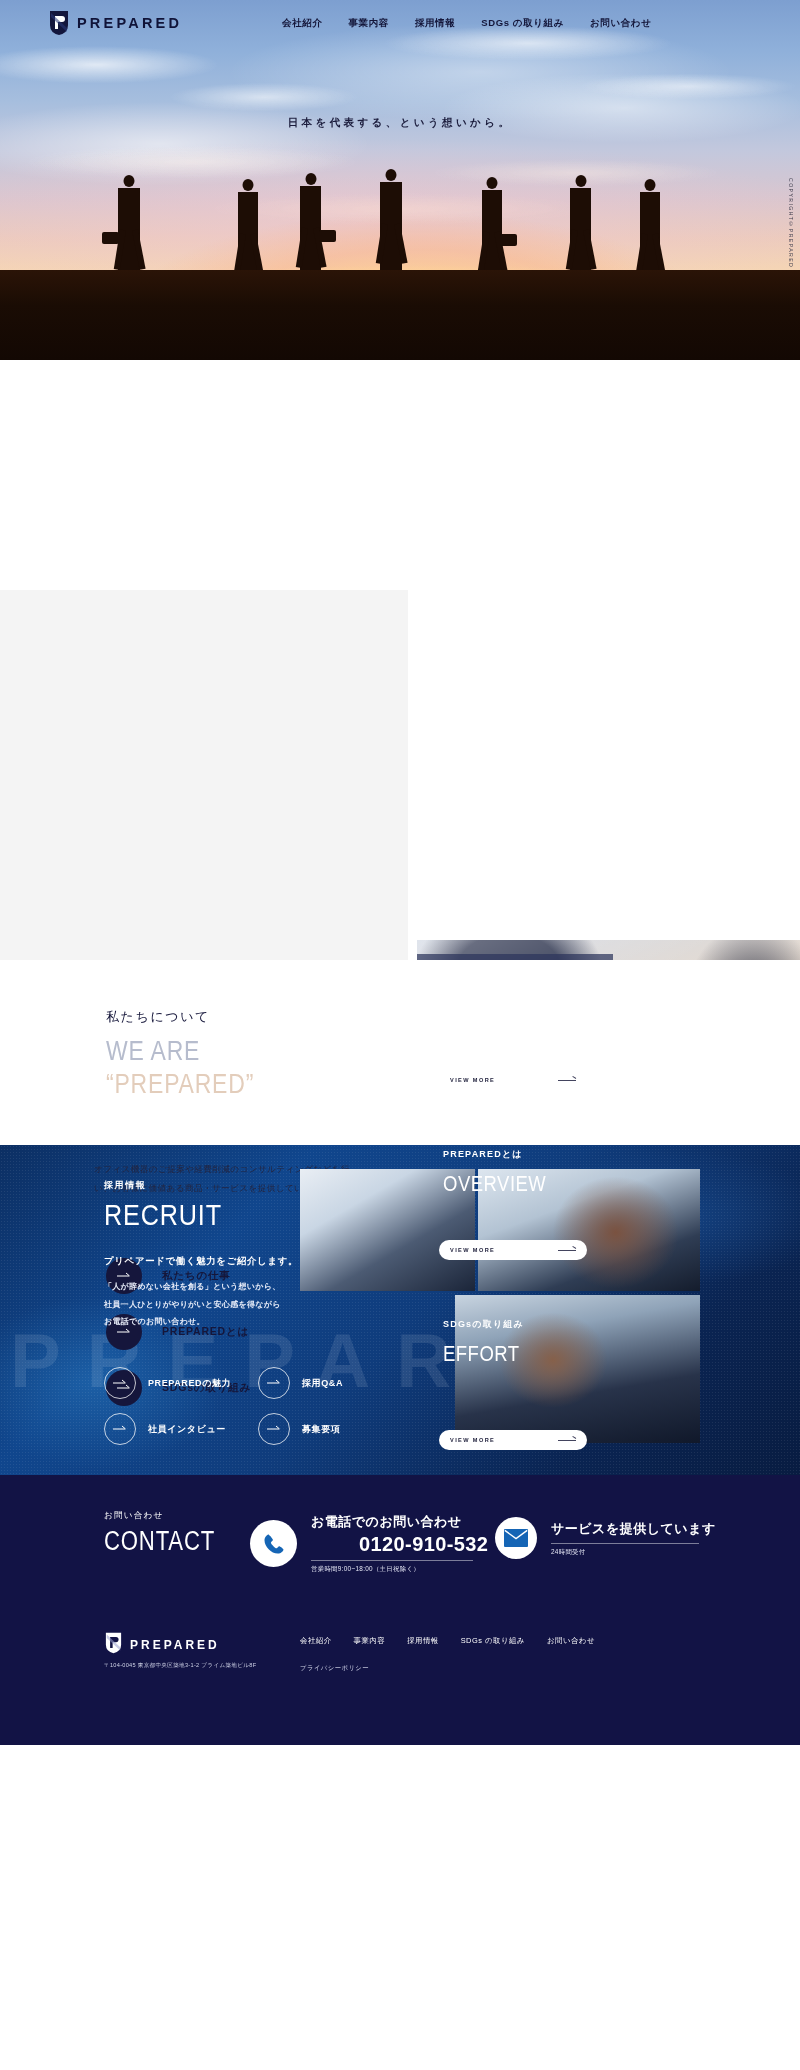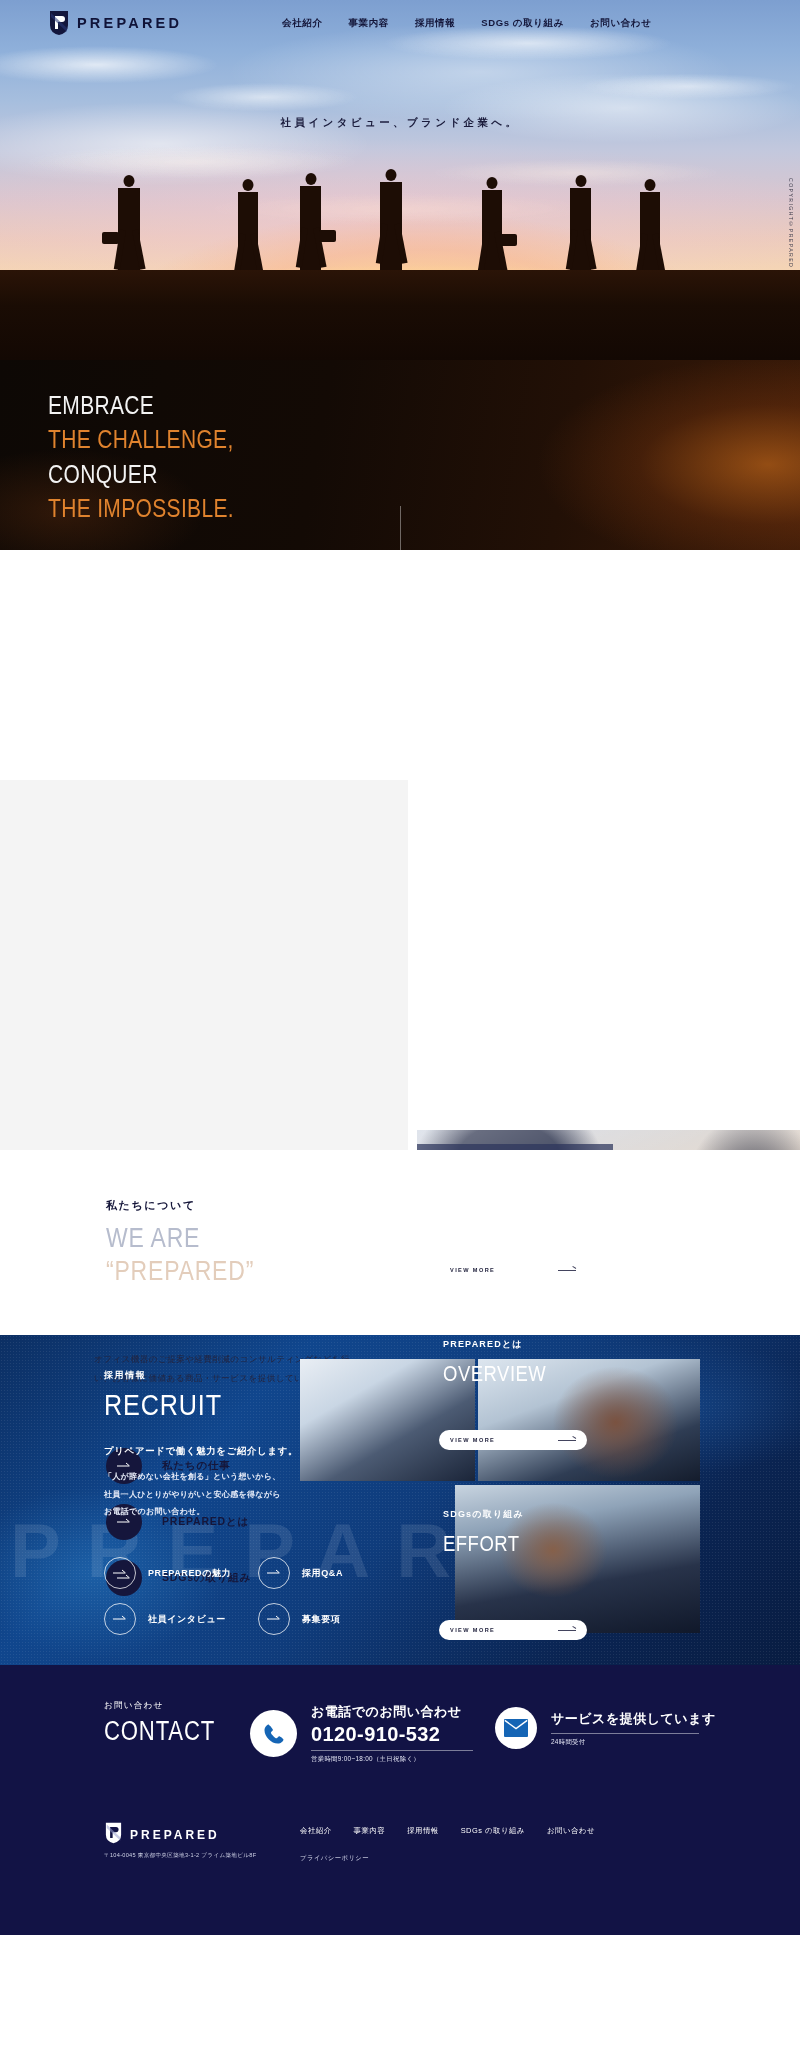--- a/index.html
+++ b/index.html
@@ -97,21 +97,21 @@
   .about{position:relative;width:800px;height:600px;background:#fff;}
   .about-left-bg{
     position:absolute;left:0;top:230px;width:408px;height:370px;background:#f4f4f4;
   }
   .ghost{
     position:absolute;left:28px;top:618px;
     font-size:92px;letter-spacing:28px;font-weight:700;color:#f0f0f0;
     font-family:"Liberation Sans",sans-serif;line-height:1;z-index:0;
   }
   .about-head{position:absolute;left:106px;top:648px;z-index:2;}
-  .about-head .jp{font-size:11px;font-weight:700;letter-spacing:1.6px;color:#15163a;}
+  .about-head .jp{font-size:13px;font-weight:400;letter-spacing:1.6px;color:#15163a;}
   .about-head .en1{
     font-size:28px;letter-spacing:1px;color:#b6bccd;margin-top:9px;font-weight:400;
     font-family:"Liberation Sans Narrow","Liberation Sans",sans-serif;transform:scaleX(.82);transform-origin:left;
   }
   .about-head .en2{
     font-size:28px;letter-spacing:1px;color:#e3cdbb;margin-top:1px;font-weight:400;
     font-family:"Liberation Sans Narrow","Liberation Sans",sans-serif;transform:scaleX(.82);transform-origin:left;
   }
   .about-body{
     position:absolute;left:94px;top:800px;width:260px;z-index:2;
@@ -235,21 +235,21 @@
   .contact-head .en{
     font-size:27px;color:#fff;font-weight:400;margin-top:4px;letter-spacing:1px;
     font-family:"Liberation Sans Narrow","Liberation Sans",sans-serif;transform:scaleX(.82);transform-origin:left;
   }
   .cblock{position:absolute;display:flex;align-items:center;gap:14px;}
   .cb-tel{left:250px;top:38px;}
   .cb-mail{left:495px;top:42px;}
   .cicon{width:47px;height:47px;border-radius:50%;background:#fff;display:flex;align-items:center;justify-content:center;flex:0 0 47px;}
   .cb-mail .cicon{width:42px;height:42px;flex:0 0 42px;}
   .ctxt .lab{font-size:13px;color:#fff;letter-spacing:.5px;font-weight:600;}
-  .ctxt .num{font-size:20px;color:#fff;font-weight:700;letter-spacing:.4px;margin-top:2px;}
+  .ctxt .num{font-size:20px;color:#fff;font-weight:700;letter-spacing:.4px;margin-top:2px;margin-left:48px;}
   .ctxt .rule{width:162px;height:1px;background:rgba(255,255,255,.45);margin:4px 0 4px;}
   .ctxt .sub{font-size:6.4px;color:#e4e6f4;letter-spacing:.3px;}
   .cb-mail .ctxt .rule{width:148px;margin:5px 0 4px;}
 
   
   .footer{position:relative;width:800px;height:135px;background:#121345;}
   .f-logo{position:absolute;left:104px;top:22px;display:flex;align-items:center;gap:7px;}
   .f-logo .word{font-size:12px;letter-spacing:3px;color:#fff;font-weight:600;}
   .f-addr{position:absolute;left:104px;top:52px;font-size:5.6px;color:#cfd2e6;letter-spacing:.3px;}
   .f-nav{position:absolute;left:300px;top:26px;display:flex;gap:22px;}
@@ -328,33 +328,24 @@
       </div>
       <nav class="hero-nav">
         <a>会社紹介</a>
         <a>事業内容</a>
         <a>採用情報</a>
         <a>SDGs の取り組み</a>
         <a>お問い合わせ</a>
       </nav>
     </div>
 
-    <div class="hero-tagline">社員インタビュー、ブランド企業へ。</div>
+    <div class="hero-tagline">日本を代表する、という想いから。</div>
     <div class="copyright-v">COPYRIGHT©PREPARED</div>
   </section>
 
-  <section class="embrace">
-    <h2>
-      <span class="w">EMBRACE</span>
-      <span class="o">THE CHALLENGE,</span>
-      <span class="w">CONQUER</span>
-      <span class="o">THE IMPOSSIBLE.</span>
-    </h2>
-    <div class="embrace-divider"></div>
-  </section>
 
   <section class="about">
     <div class="about-left-bg"></div>
     <div class="ghost">PREP</div>
 
     <div class="about-head">
       <div class="jp">私たちについて</div>
       <div class="en1">WE ARE</div>
       <div class="en2">“PREPARED”</div>
     </div>

